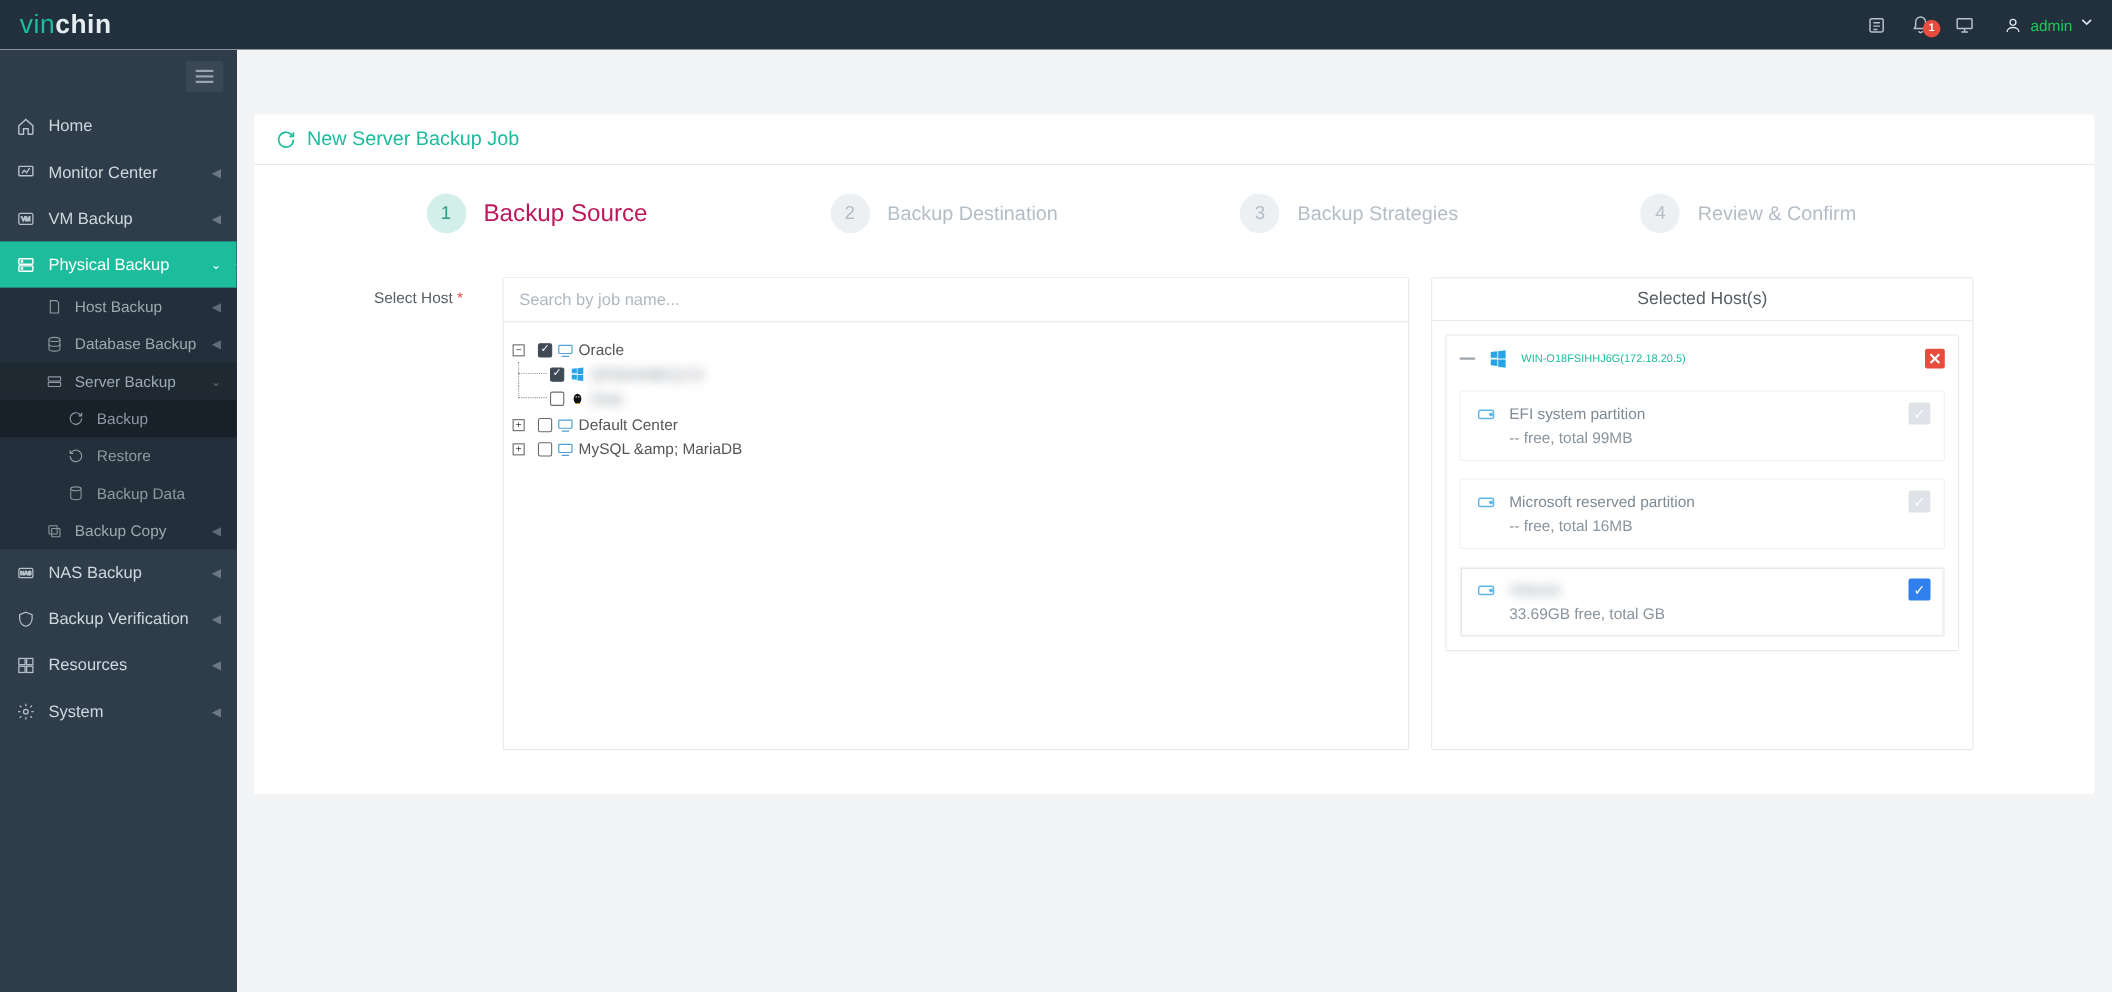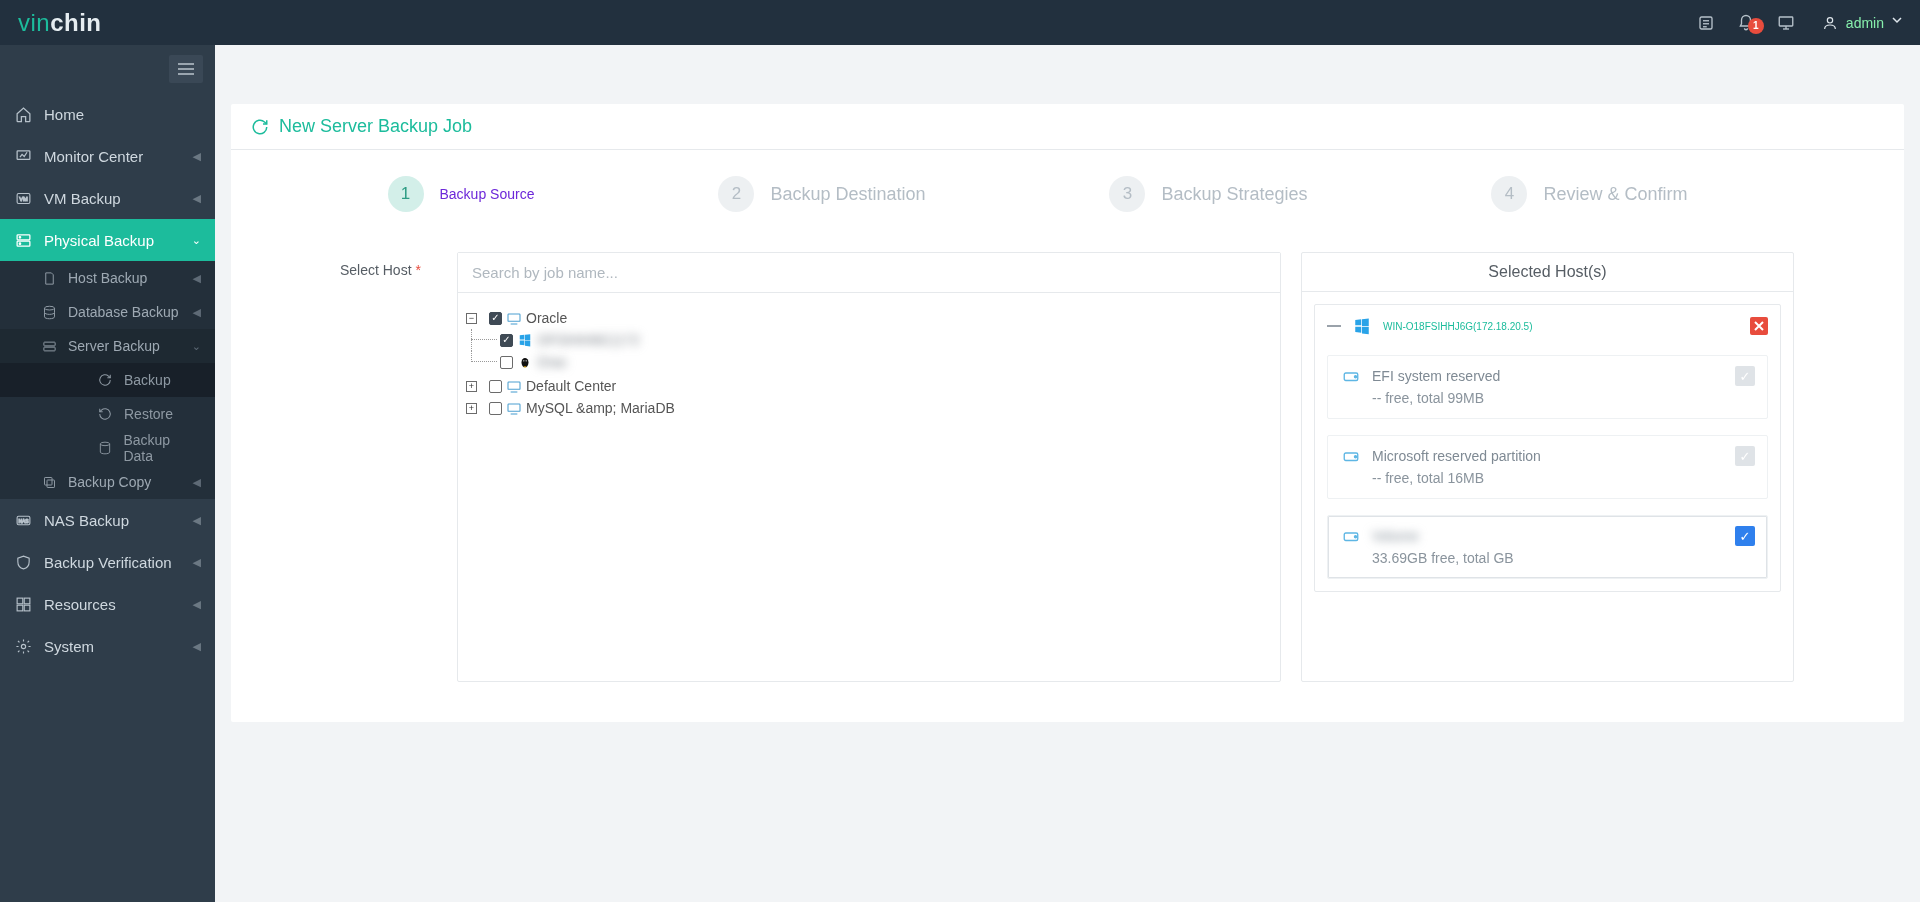--- a/index.html
+++ b/index.html
@@ -43,21 +43,21 @@
   .spacer{flex:1}
   .top-icon{width:40px;display:flex;align-items:center;justify-content:center;color:#b6c1ca;position:relative}
   .top-icon svg{display:block}
   .badge{
     position:absolute;top:4px;right:2px;
     background:var(--red);color:#fff;font-size:10px;
     min-width:16px;height:16px;border-radius:8px;
     display:flex;align-items:center;justify-content:center;
     font-weight:600;
   }
-  .top-user{display:flex;align-items:flex-start;gap:8px;color:#86efac;margin-left:6px;cursor:pointer}
+  .top-user{display:flex;align-items:flex-start;gap:8px;color:#22c55e;margin-left:6px;cursor:pointer}
   .top-sep{width:10px}
 
   
   .sidebar{
     position:fixed;top:45px;left:0;bottom:0;
     width:215px;
     background:var(--sidebar);
     color:var(--text-muted);
     overflow:auto;
   }
@@ -87,21 +87,21 @@
   .submenu{background:var(--sidebar-dark)}
   .sub-item{
     height:34px;display:flex;align-items:center;gap:10px;
     padding:0 14px 0 40px;color:#9ea9b3;font-size:14px;cursor:pointer;
     position:relative;
   }
   .sub-item.current{background:#1e2932}
   .sub-item .chev{margin-left:auto;color:#5e6a76;font-size:11px}
   .sub2-item{
     height:34px;display:flex;align-items:center;gap:10px;
-    padding:0 14px 0 96px;color:#8e99a3;font-size:14px;cursor:pointer;
+    padding:0 14px 0 60px;color:#8e99a3;font-size:14px;cursor:pointer;
   }
   .sub2-item.current{background:#182029}
 
   .ico{display:inline-flex;align-items:center;justify-content:center;width:18px;height:18px}
 
   
   .main{
     margin-left:215px;margin-top:45px;padding:14px 16px;
     min-height:calc(100vh - 45px);
   }
@@ -115,21 +115,21 @@
   }
   .panel-header .ref{color:var(--accent);display:flex}
   .panel-body{padding:26px 110px 40px 50px}
 
   .steps{display:flex;justify-content:space-between;align-items:center;max-width:1300px;margin:0 auto 40px auto}
   .step{display:flex;align-items:center;gap:16px}
   .step .num{width:36px;height:36px;border-radius:50%;display:flex;align-items:center;justify-content:center;font-size:17px}
   .step.idle .num{background:var(--step-idle-bg);color:var(--step-idle-fg)}
   .step.idle .lbl{color:#b4bdc5;font-size:18px}
   .step.active .num{background:var(--step-active-bg);color:#2e9c84;font-weight:500}
-  .step.active .lbl{color:#6d28d9;font-size:14px}
+  .step.active .lbl{color:#be185d;font-size:22px}
 
   .form-area{display:flex;gap:20px}
   .left-col{display:flex;align-items:flex-start;gap:36px;flex:1}
   .field-label{width:140px;text-align:right;color:#565d64;font-size:14px;padding-top:10px}
   .field-label .req{color:var(--red);margin-left:4px}
   .host-box{
     flex:1;border:1px solid var(--panel-border);border-radius:2px;
     min-height:430px;padding:0;
   }
   .search{
@@ -527,21 +527,21 @@
 
                 <div class="part-list">
                   <div class="part">
                     <span class="disk-ico">
                       <svg width="18" height="16" viewBox="0 0 24 20" fill="none" stroke="#5eb6e4" stroke-width="1.8">
                           <rect x="3" y="6" width="18" height="10" rx="2"></rect>
                           <circle cx="18" cy="11" r="1.4" fill="#5eb6e4"></circle>
                         </svg>
                     </span>
                     <div class="ptxt">
-                      <span class="pname">EFI system reserved</span>
+                      <span class="pname">EFI system partition</span>
                       <span>-- free, total 99MB</span>
                     </div>
                     <span class="selbox off"></span>
                   </div>
 
                   <div class="part">
                     <span class="disk-ico">
                       <svg width="18" height="16" viewBox="0 0 24 20" fill="none" stroke="#5eb6e4" stroke-width="1.8">
                           <rect x="3" y="6" width="18" height="10" rx="2"></rect>
                           <circle cx="18" cy="11" r="1.4" fill="#5eb6e4"></circle>

